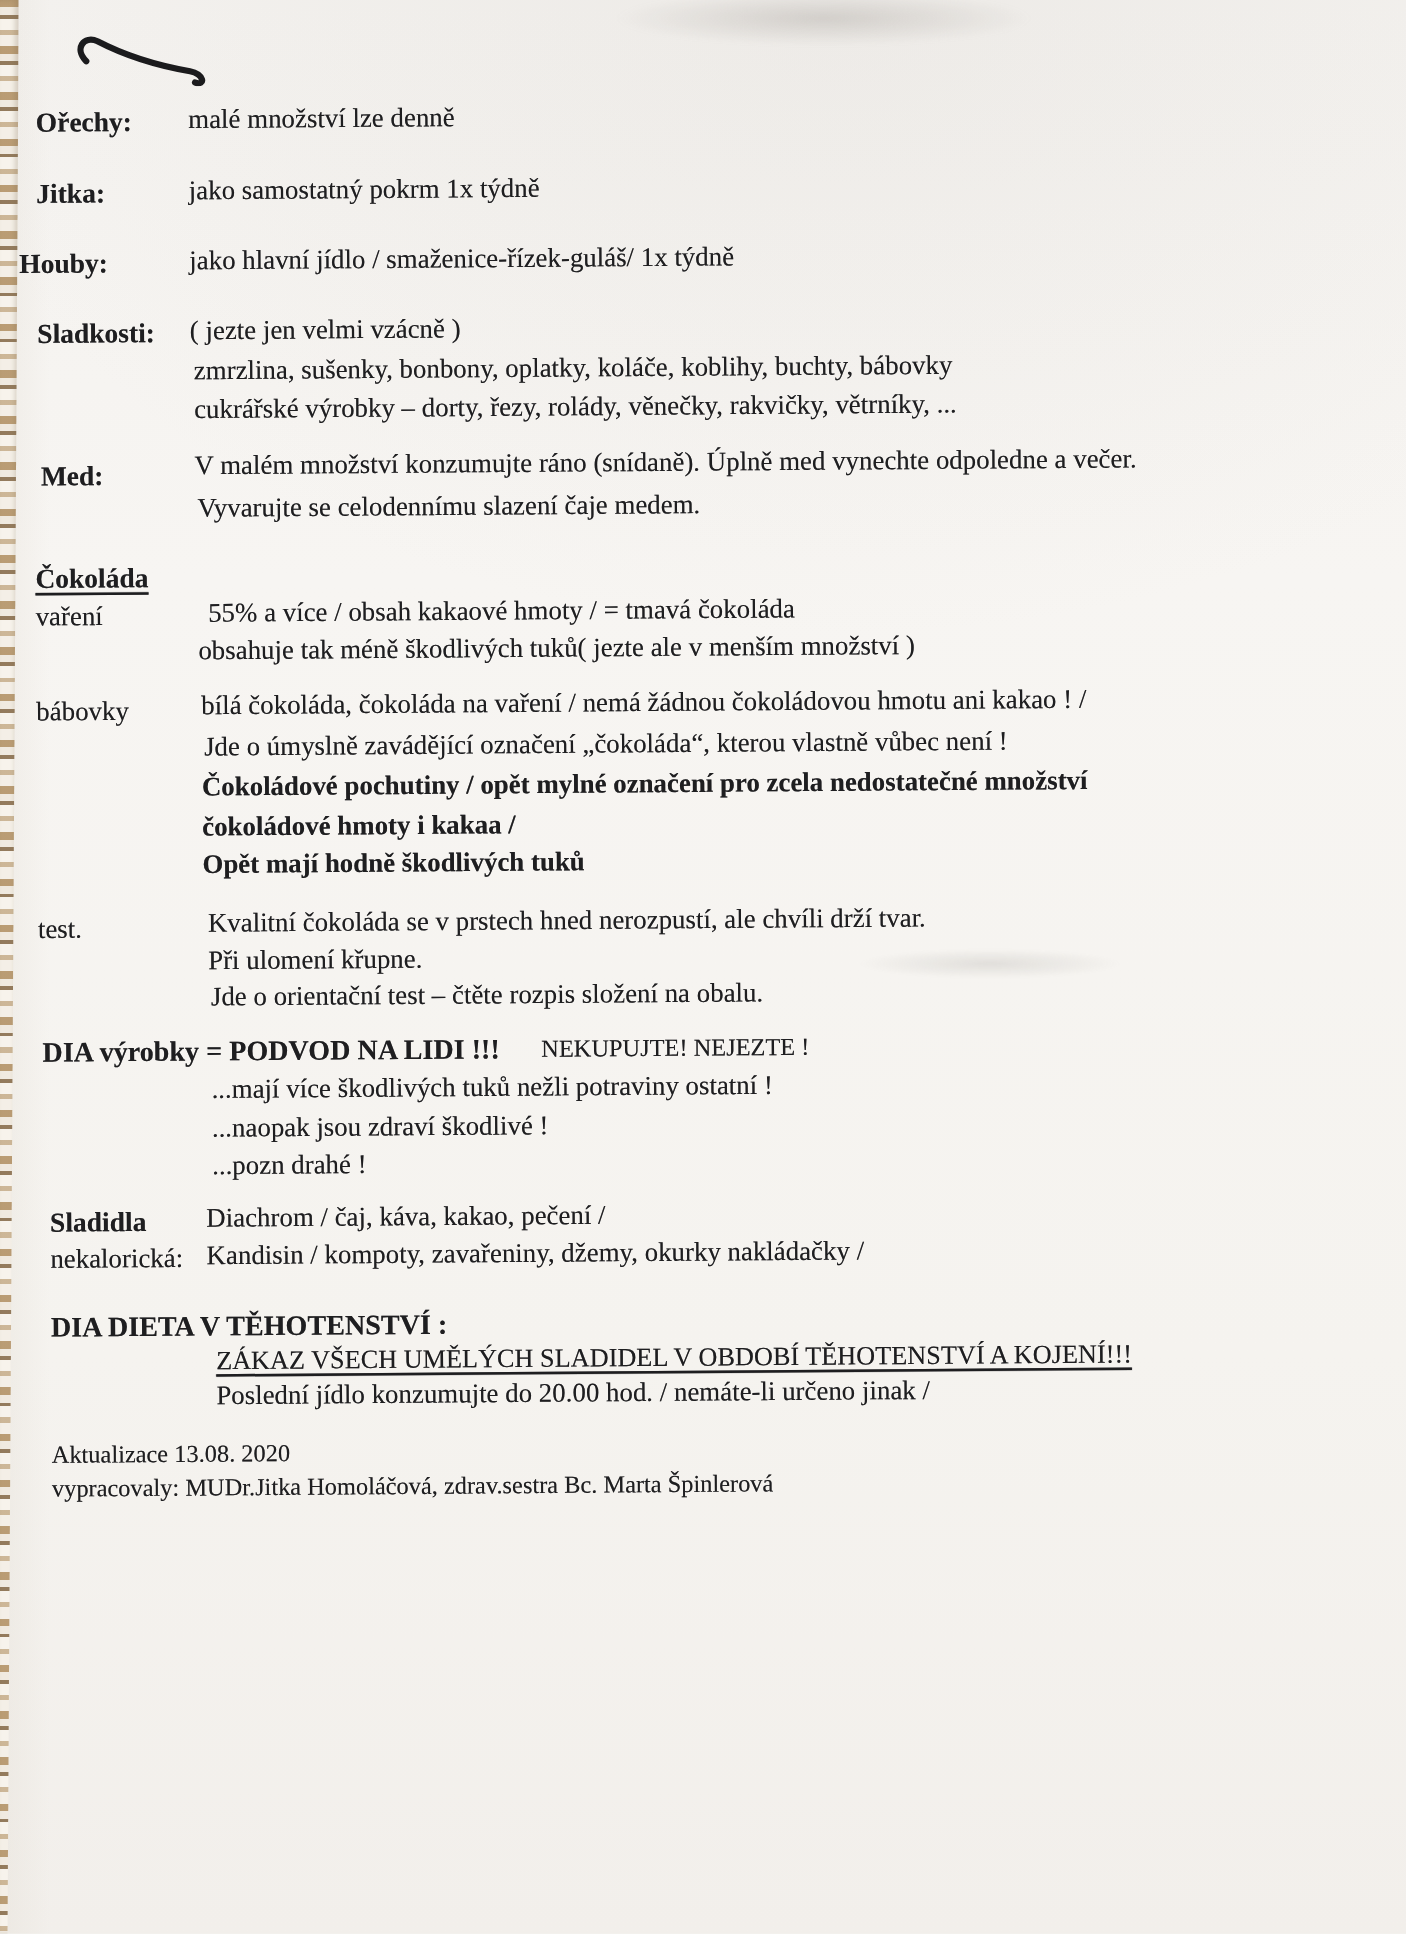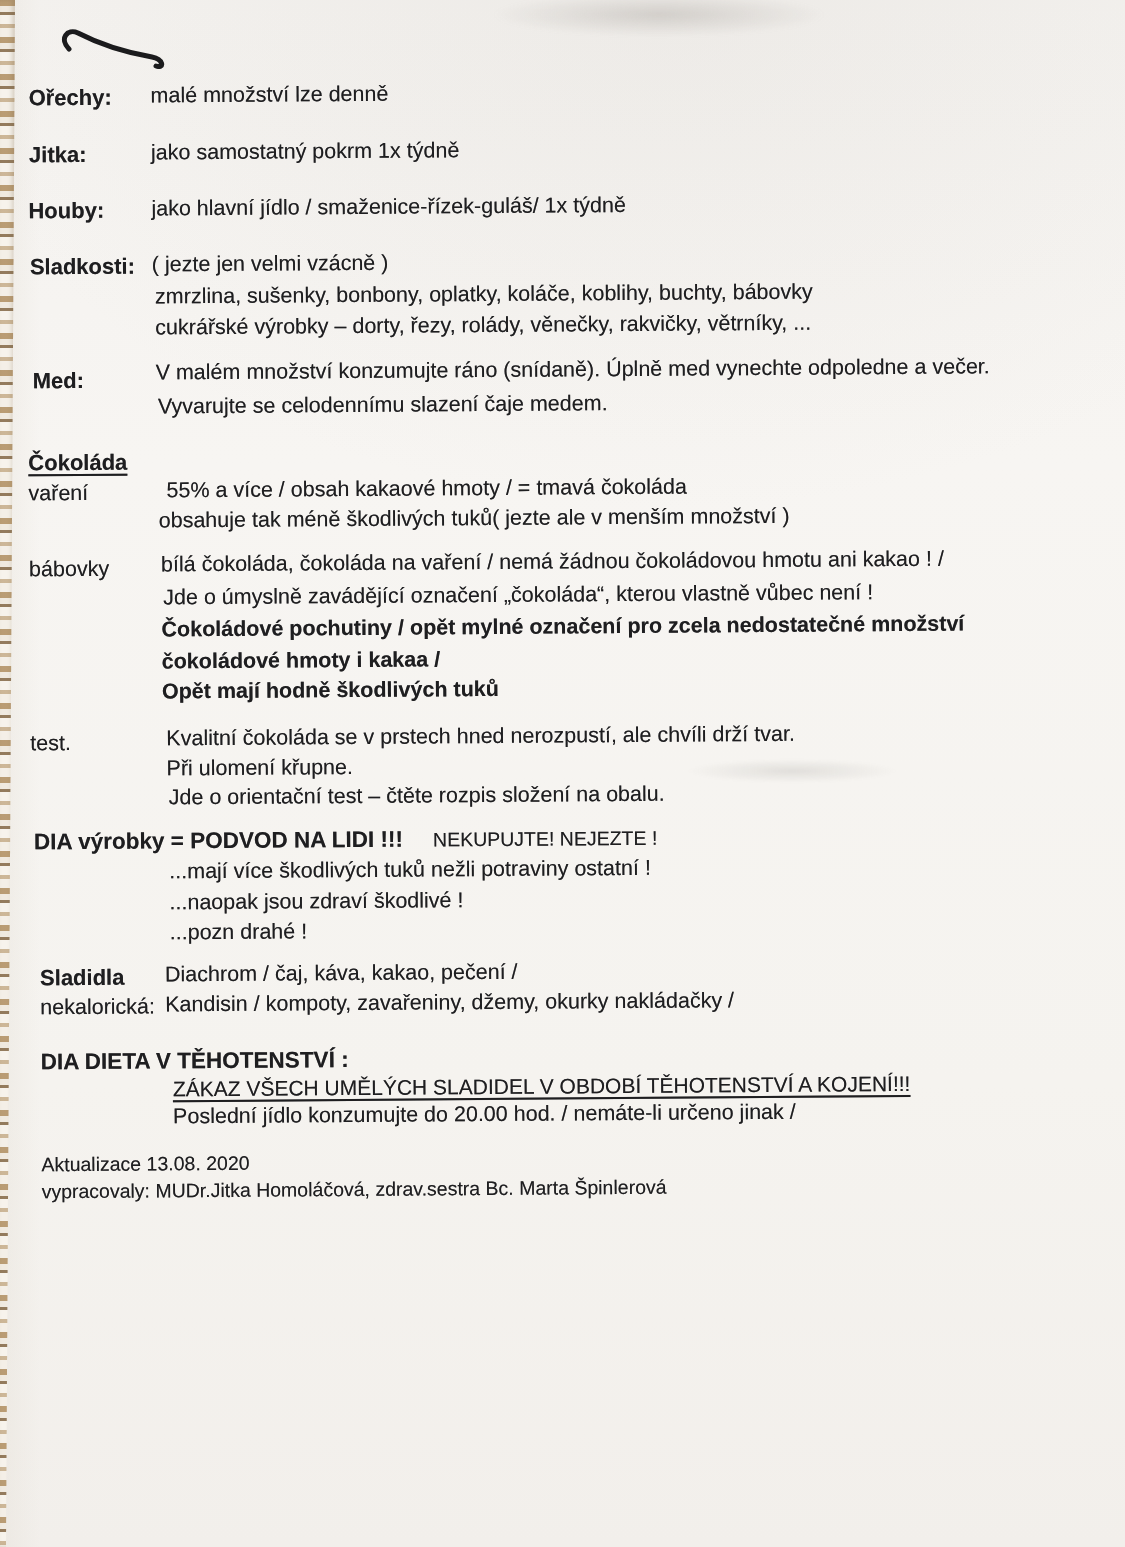--- a/index.html
+++ b/index.html
@@ -7,20 +7,21 @@
     width:1125px;height:1547px;position:relative;overflow:hidden;
     background:#f5f3f0;
     font-family:"Liberation Sans","DejaVu Sans",sans-serif;
   }
   .sheet{
     position:absolute;inset:0;
     background:
       radial-gradient(120% 60% at 60% 0%, rgba(205,200,194,0.18), rgba(205,200,194,0) 55%),
       linear-gradient(90deg, rgba(226,220,210,0.35) 0px, rgba(246,244,241,0) 40px),
       linear-gradient(180deg,#f4f2ef 0%,#f7f5f2 30%,#f5f3ef 70%,#f2efeb 100%);
+    font-family: Liberation Serif, serif;
   }
   
   .edge-strip{
     position:absolute;left:0;top:0;bottom:0;width:15px;
     background:
       repeating-linear-gradient(180deg,
         rgba(183,152,110,0.95) 0px, rgba(183,152,110,0.95) 6px,
         rgba(240,234,224,1) 6px, rgba(240,234,224,1) 12px,
         rgba(138,111,78,0.9) 12px, rgba(138,111,78,0.9) 15px,
         rgba(247,243,236,1) 15px, rgba(247,243,236,1) 24px,
@@ -69,21 +70,21 @@
   </svg>
 
   <div class="content">
 
     <div class="t lbl" style="left:33px;top:85px">Ořechy:</div>
     <div class="t" style="left:155px;top:84px">malé množství lze denně</div>
 
     <div class="t lbl" style="left:33px;top:142px">Jitka:</div>
     <div class="t" style="left:155px;top:141px">jako samostatný pokrm  1x týdně</div>
 
-    <div class="t lbl" style="left:32px;top:198px">Houby:</div>
+    <div class="t lbl" style="left:19px;top:198px">Houby:</div>
     <div class="t" style="left:155px;top:197px">jako hlavní jídlo / smaženice-řízek-guláš/ 1x týdně</div>
 
     <div class="t lbl" style="left:33px;top:254px">Sladkosti:</div>
     <div class="t" style="left:155px;top:253px">( jezte jen velmi vzácně )</div>
     <div class="t" style="left:158px;top:285px">zmrzlina, sušenky, bonbony, oplatky, koláče, koblihy, buchty, bábovky</div>
     <div class="t" style="left:158px;top:316px">cukrářské výrobky – dorty, řezy, rolády, věnečky, rakvičky, větrníky, ...</div>
 
     <div class="t lbl" style="left:35px;top:368px">Med:</div>
     <div class="t" style="left:158px;top:361px">V malém množství konzumujte ráno (snídaně). Úplně med vynechte odpoledne a večer.</div>
     <div class="t" style="left:160px;top:395px">Vyvarujte se celodennímu slazení čaje medem.</div>

